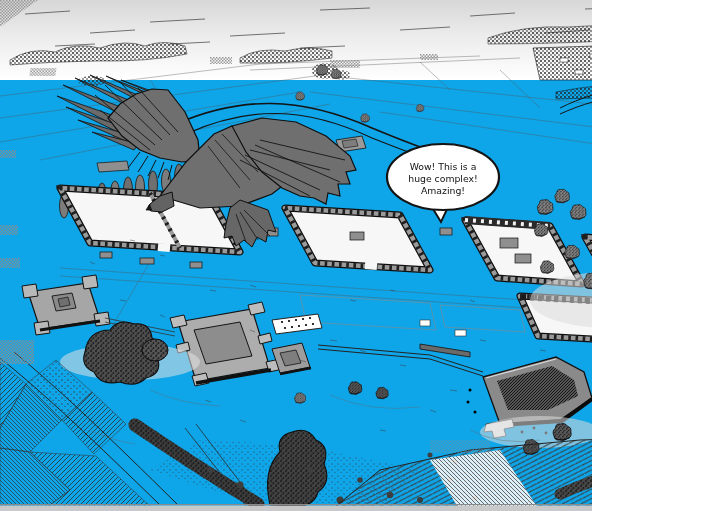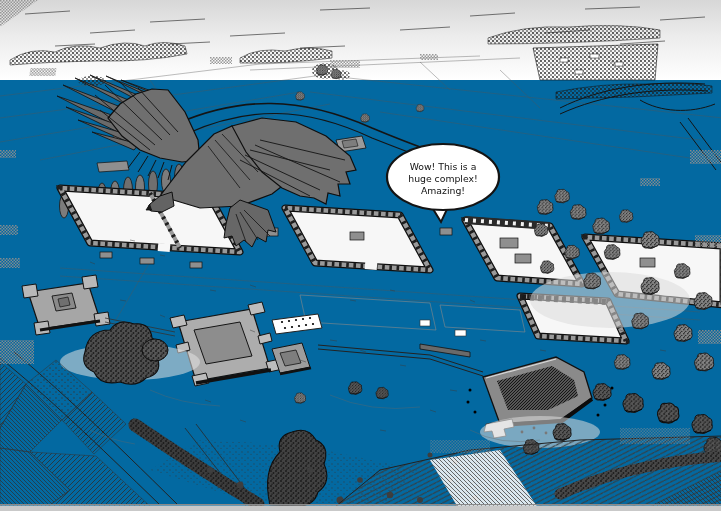--- a/index.html
+++ b/index.html
@@ -1,16 +1,16 @@
 <!DOCTYPE html>
 <html><head>
 <meta charset="utf-8">
 <style>
   html,body{margin:0;padding:0;background:#fff;}
-  .canvas{width:721px;height:511px;position:relative;overflow:hidden;background:#0369a1;text-align:right;}
+  .canvas{width:592px;height:511px;position:relative;overflow:hidden;background:#0ea5e9;text-align:right;}
   svg{display:block;}
   .fline{stroke:#555;stroke-width:.6;opacity:.65;fill:none;}
   .streak{stroke:#2a2a2a;stroke-width:.8;opacity:.8;fill:none;}
   .wallO{stroke:#0f0f0f;stroke-width:7;fill:#f7f7f7;stroke-linejoin:round;}
   .wallG{stroke:#9a9a9a;stroke-width:4.6;fill:none;stroke-linejoin:round;}
   .wallD{stroke:#1f1f1f;stroke-width:4.8;fill:none;stroke-dasharray:2.6 4.6;}
   .gate{stroke:#f7f7f7;stroke-width:8;stroke-linecap:butt;}
   .bld{fill:#8f8f8f;stroke:#111;stroke-width:.7;}
   .ink{stroke:#141414;fill:none;}
   .mark{stroke:#3a3a3a;stroke-width:.6;opacity:.8;fill:none;}

